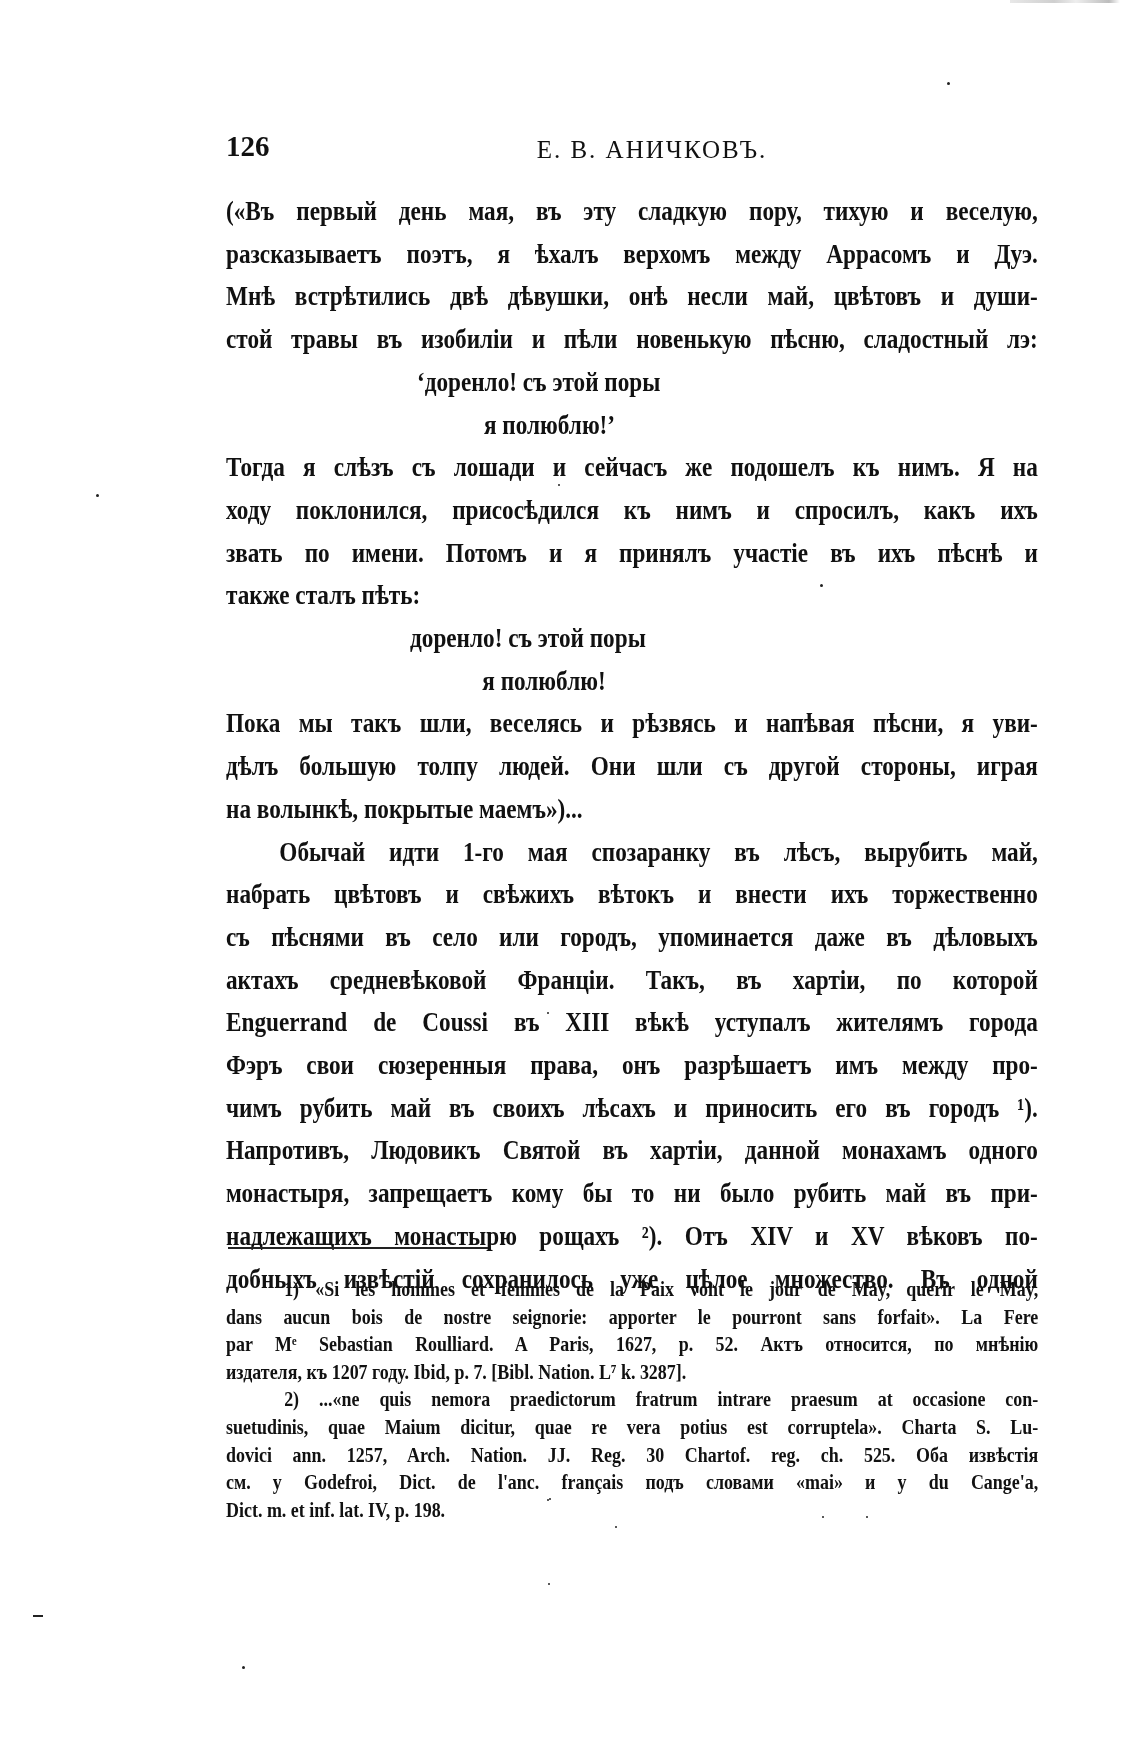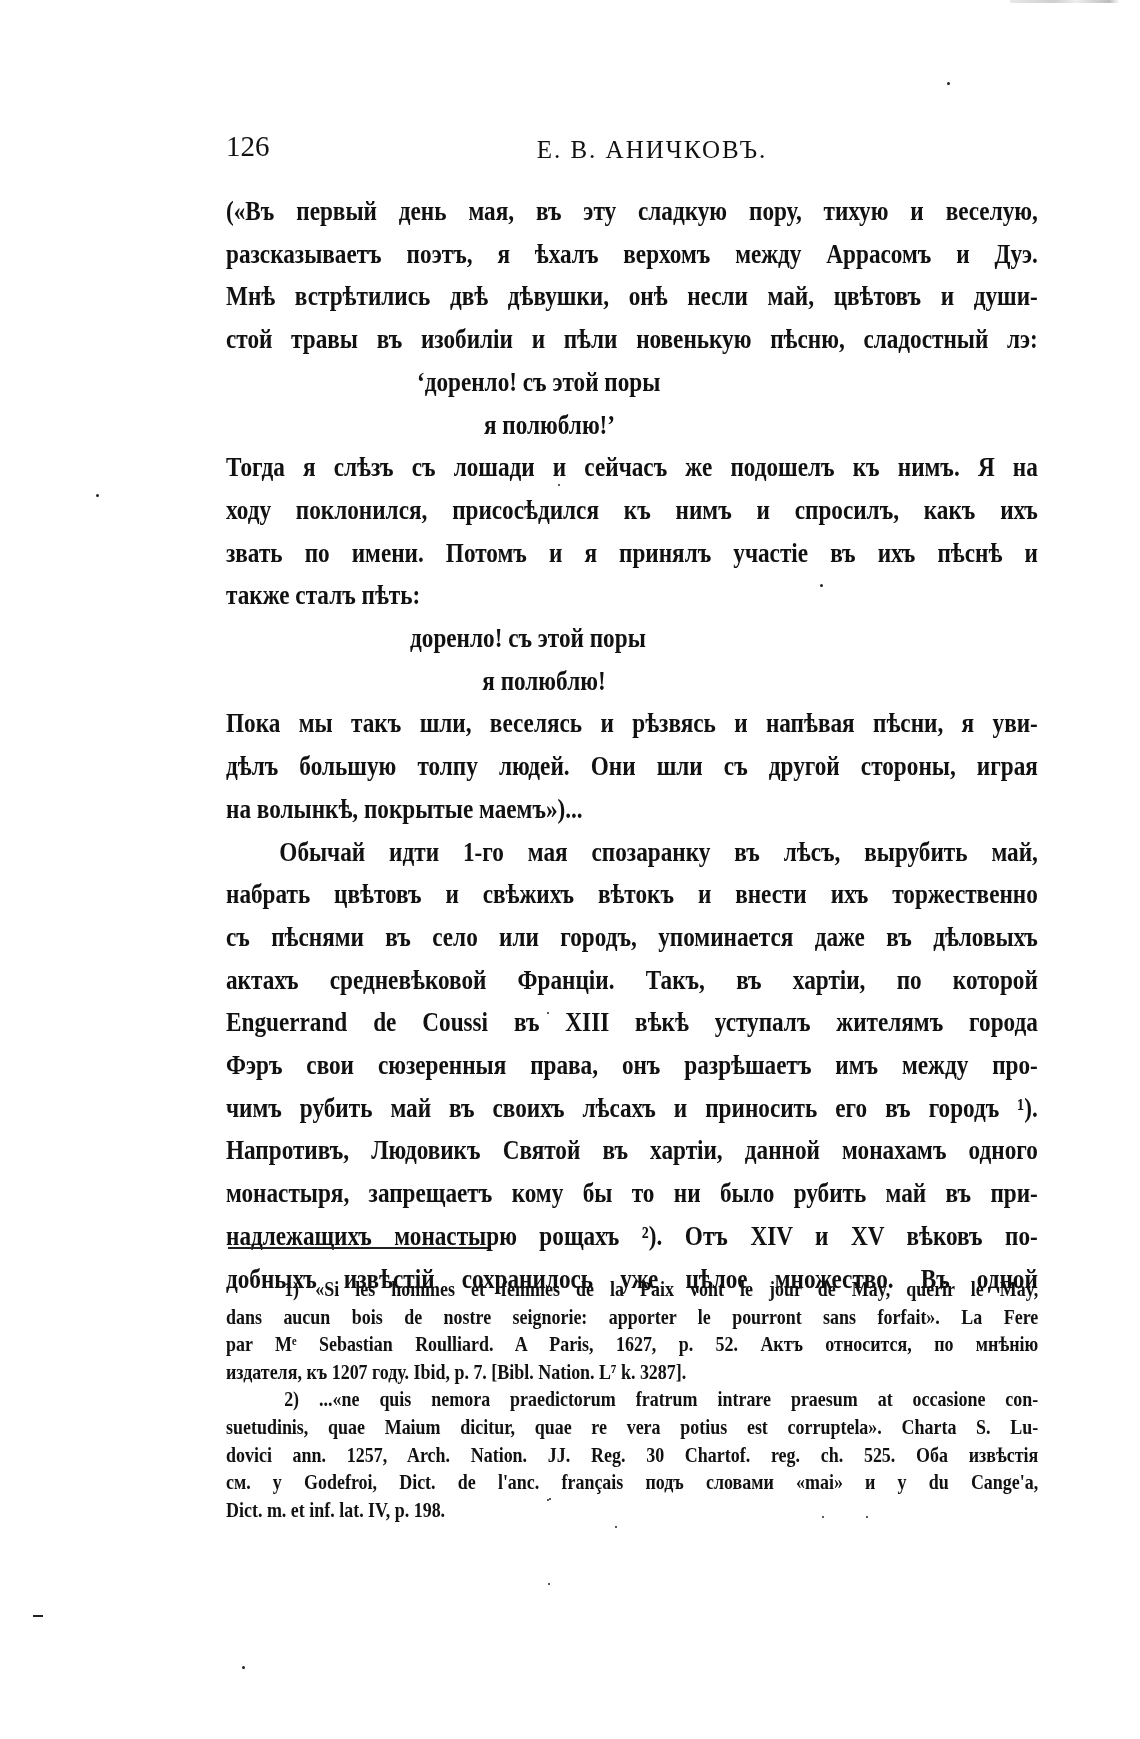--- a/index.html
+++ b/index.html
@@ -24,21 +24,21 @@
       position: absolute;
       top: 130px;
       left: 226px;
       width: 812px;
       height: 40px;
     }
     .page-number {
       position: absolute;
       left: 0; top: 0;
       font-size: 29px;
-      font-weight: normal;
+      font-weight: bold;
       letter-spacing: 0px;
     }
     .author-head {
       position: absolute;
       left: 0; right: 0; top: 6px;
       text-align: center;
       font-size: 25px;
       font-weight: normal;
       letter-spacing: 2px;
       padding-left: 40px;

